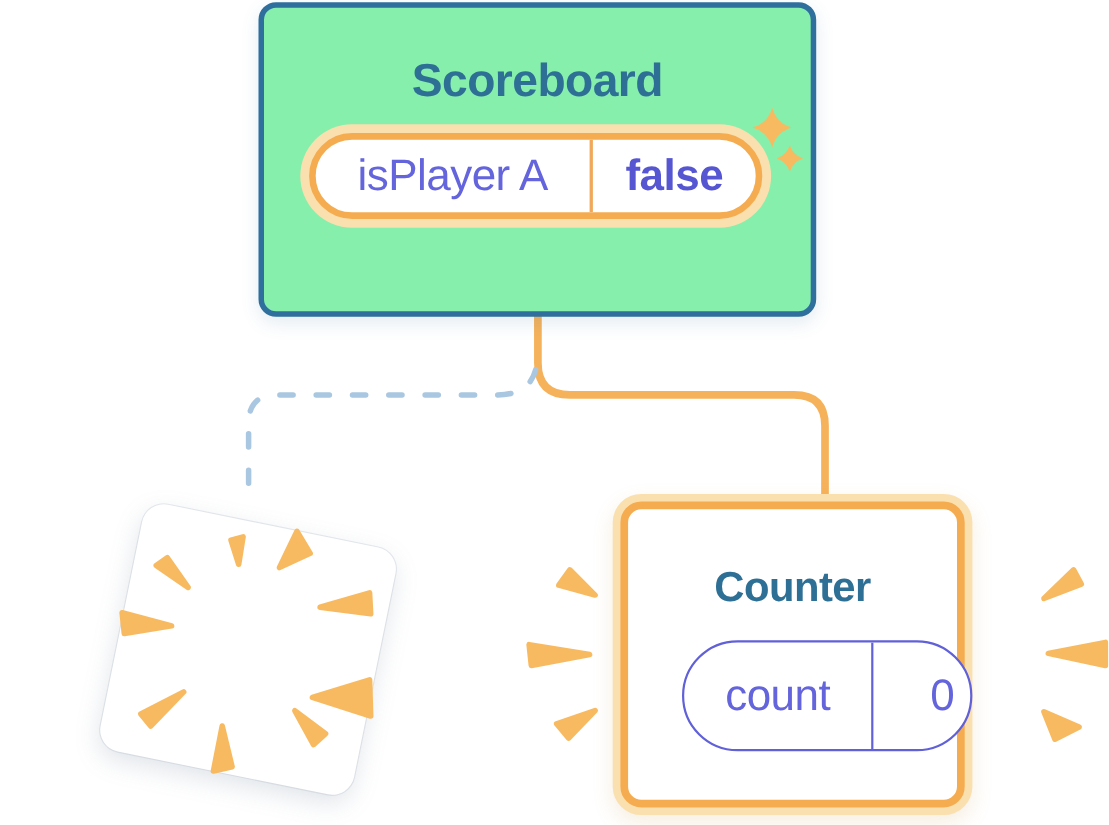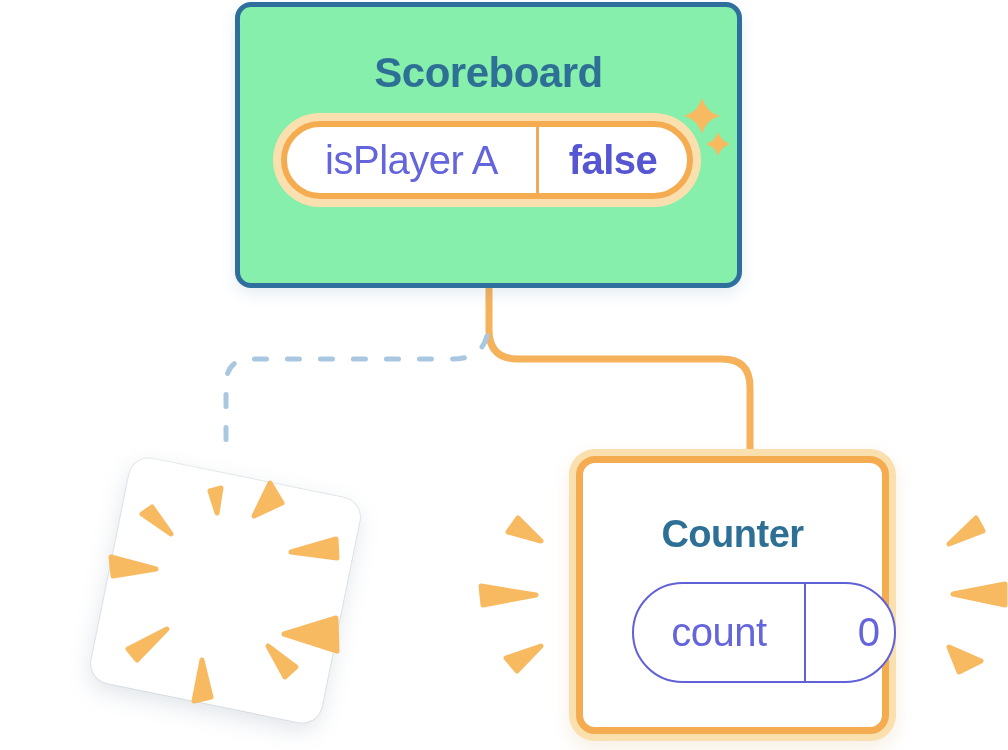--- a/index.html
+++ b/index.html
@@ -61,21 +61,20 @@
     box-shadow:0 0 0 1px rgba(175,185,200,0.30), 0 8px 22px rgba(120,135,160,0.22);
     z-index:2;
   }
 
   
   .counter-outer{
     position:absolute;left:557px;top:449px;width:327px;height:292px;
     background:var(--color-state-orange-glow);
     border-radius:26px;padding:7px;box-sizing:border-box;z-index:2;
     box-shadow:0 8px 18px rgba(200,150,60,0.15);
-    margin-left:12px;
   }
   .counter-inner{
     position:relative;width:100%;height:100%;box-sizing:border-box;background:#fff;
     border:7px solid var(--color-state-orange);border-radius:19px;
   }
   .counter-inner .card-title{top:50px;font-size:38px;}
   .counter-pill{
     position:absolute;left:49px;top:119px;width:264px;height:101px;
     box-sizing:border-box;background:#fff;
     border:2.5px solid var(--color-counter-pill-border);

